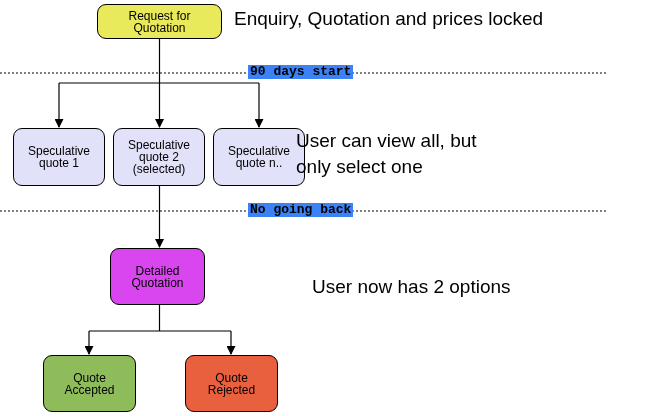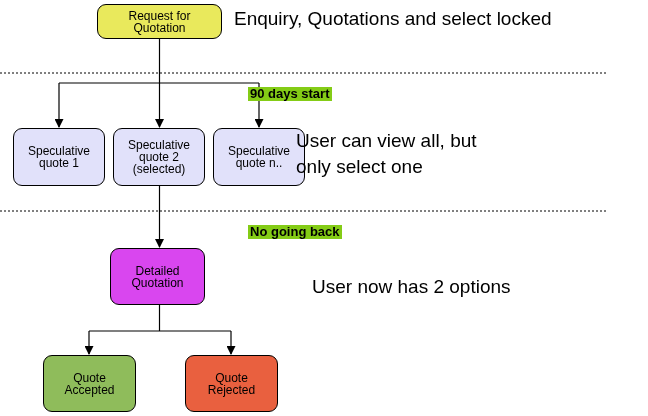--- a/index.html
+++ b/index.html
@@ -49,29 +49,28 @@
     color: #000000;
     font-family: "Liberation Sans", sans-serif;
     font-size: 19px;
     line-height: 26px;
     white-space: pre-line;
     z-index: 3;
   }
   .phase-label {
     position: absolute;
     color: #000000;
-    font-family: Liberation Sans, sans-serif;
+    font-family: Liberation Mono, monospace;
     font-size: 13px;
     font-weight: bold;
     line-height: 14px;
-    background: #84cc16;
+    background: #3b82f6;
     padding: 0 2px;
     z-index: 4;
     white-space: nowrap;
-    margin-top: 22px;
   }
 </style>
 </head>
 <body>
 
 <div id="canvas">
 
   <svg id="svg-layer" viewBox="0 0 648 416" xmlns="http://www.w3.org/2000/svg">
     <defs>
       <marker id="arrowhead" markerWidth="9" markerHeight="9" refX="8" refY="4.5" orient="auto" markerUnits="userSpaceOnUse">
@@ -133,20 +132,20 @@
   <div class="node" style="left:43px; top:355px; width:93px; height:57px; background:#8fbc5b;">
     <span class="lbl">Quote
 Accepted</span>
   </div>
 
   <div class="node" style="left:185px; top:355px; width:93px; height:57px; background:#e9603f;">
     <span class="lbl">Quote
 Rejected</span>
   </div>
 
-  <div class="annot" style="left:234px; top:6px;">Enquiry, Quotations and select locked</div>
+  <div class="annot" style="left:234px; top:6px;">Enquiry, Quotation and prices locked</div>
 
   <div class="annot" style="left:296px; top:128px;">User can view all, but
 only select one</div>
 
   <div class="annot" style="left:312px; top:274px;text-align:center;">User now has 2 options</div>
 
 </div>
 
 </body></html>

